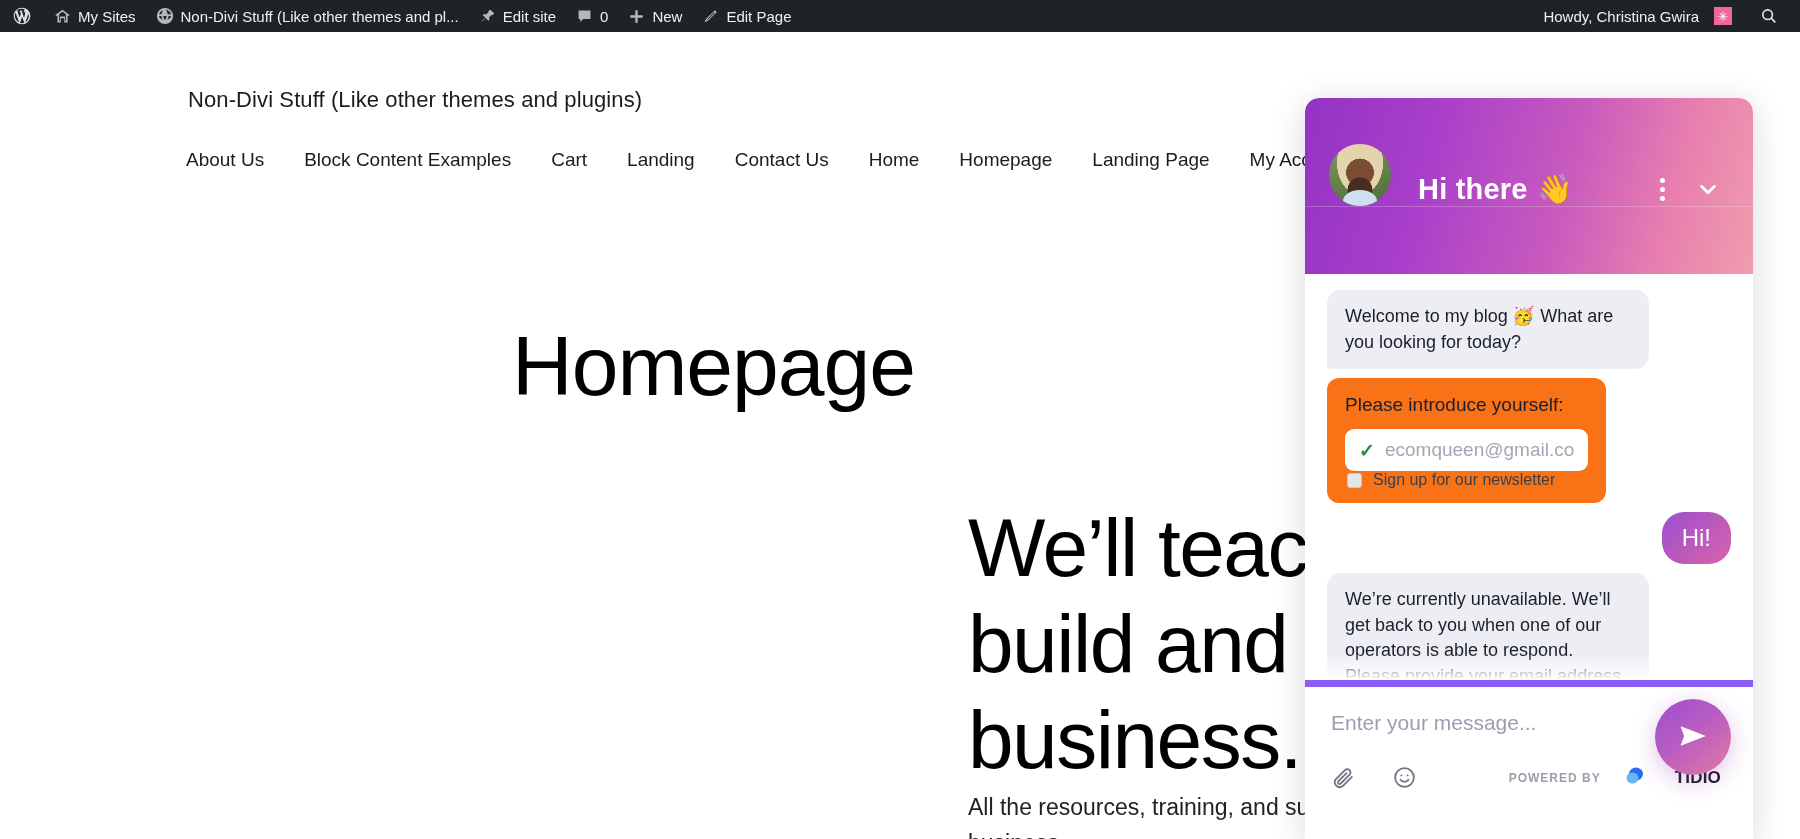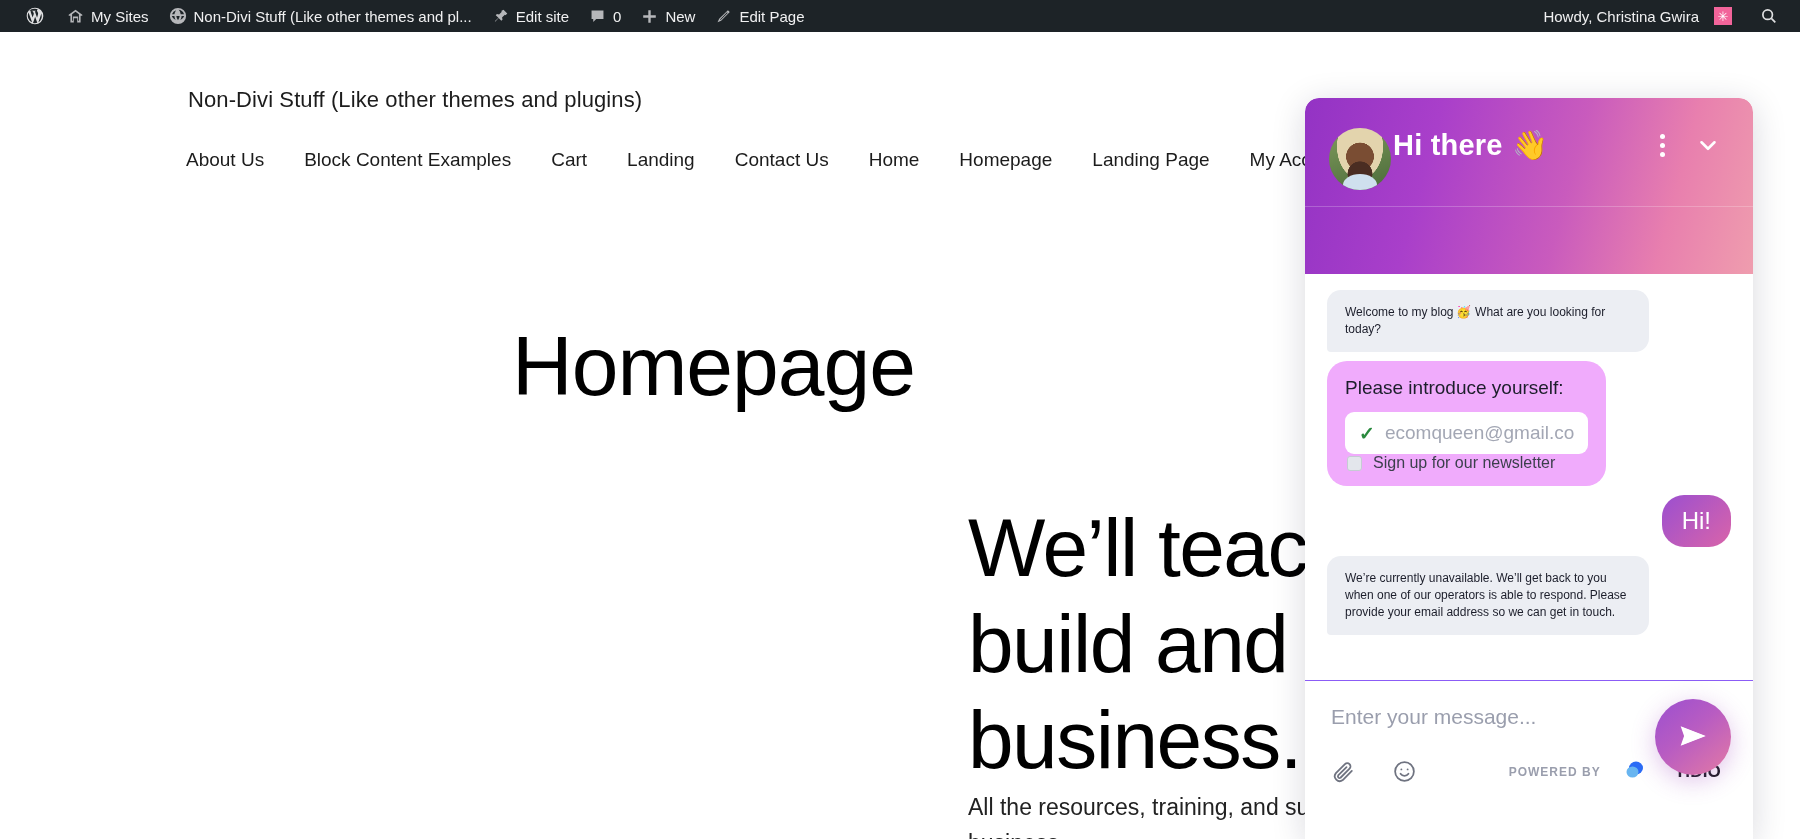--- a/index.html
+++ b/index.html
@@ -12,21 +12,20 @@
 
   
   #adminbar {
     position: absolute; top: 0; left: 0;
     width: 1800px; height: 32px;
     background: #1d2327;
     color: #f0f0f1;
     display: flex; align-items: flex-end;
     font-size: 15px;
     z-index: 50;
-    padding-left: 13px;
   }
   .ab-left { display: flex; align-items: center; height: 32px; }
   .ab-right { margin-left: auto; display: flex; align-items: center; height: 32px; padding-right: 10px; }
   .ab-item {
     display: flex; align-items: center; gap: 7px;
     height: 32px; padding: 0 10px;
     color: #f0f0f1; white-space: nowrap; cursor: default;
   }
   .ab-item:first-child { padding: 0 12px 0 12px; }
   .ab-ico { display: inline-flex; align-items: center; justify-content: center; opacity: .92; }
@@ -85,22 +84,22 @@
     z-index: 40;
   }
   .cw-header {
     position: relative;
     height: 176px;
     background: linear-gradient(105deg, #9333c4 0%, #a93fca 28%, #c95bbd 58%, #e87fae 80%, #ef9dae 100%);
     color: #fff;
     border-radius: 14px 14px 0 0;
   }
   .cw-header-top {
-    display: flex; align-items: flex-start;
-    padding: 30px 24px 0 24px; gap: 2px; height: 108px;
+    display: flex; align-items: flex-end;
+    padding: 30px 24px 0 24px; gap: 27px; height: 108px;
   }
   .cw-avatar {
     width: 62px; height: 62px; border-radius: 50%;
     flex: 0 0 62px;
     background:
       radial-gradient(circle at 50% 74%, #4a2d22 0 22%, transparent 23%),
       radial-gradient(circle at 50% 46%, #7a4d33 0 30%, transparent 31%),
       radial-gradient(ellipse at 50% 30%, #e3d4ad 0 52%, transparent 53%),
       linear-gradient(160deg, #7f9a5c, #4b6b3a);
     overflow: hidden; position: relative;
@@ -130,34 +129,34 @@
   .cw-body {
     position: absolute; top: 176px; left: 0; right: 0; bottom: 159px;
     background: #fff;
     padding: 16px 22px 0 22px;
     overflow: hidden;
   }
   .msg-row { display: flex; margin-bottom: 9px; }
   .msg-row.me { justify-content: flex-end; }
   .bubble-bot {
     background: #eceef3; color: #1c1e2b;
-    font-size: 12px; line-height: 1.42;
+    font-size: 18px; line-height: 1.42;
     padding: 14px 18px;
     border-radius: 14px 14px 14px 4px;
     max-width: 322px;
   }
   .bubble-me {
     background: linear-gradient(135deg, #9b4fd0, #d964a9);
     color: #fff; font-size: 24px;
     padding: 12px 20px;
     border-radius: 22px;
   }
   .form-card {
-    background: #f0abfc;
-    border-radius: 20px;
+    background: #f97316;
+    border-radius: 12px;
     padding: 16px 18px 14px 18px;
     max-width: 322px;
   }
   .form-label { font-size: 19px; color: #1c1e2b; margin-bottom: 13px; }
   .form-input {
     background: #fff; border-radius: 9px;
     height: 42px; display: flex; align-items: center; gap: 10px;
     padding: 0 14px;
   }
   .form-input .chk { color: #2a8a3e; font-size: 19px; font-weight: 700; line-height: 1; }
@@ -171,21 +170,21 @@
 
   .cw-fade {
     position: absolute; left: 0; right: 0; bottom: 159px; height: 26px;
     background: linear-gradient(to bottom, rgba(255,255,255,0), #fff);
     pointer-events: none;
   }
 
   .cw-footer {
     position: absolute; left: 0; right: 0; bottom: 0; height: 159px;
     background: #fff;
-    border-top: 1px solid #8b5cf6;
+    border-top: 7px solid #8b5cf6;
     padding: 24px 26px 0 26px;
   }
   .cw-input-placeholder { font-size: 21px; color: #9a9ead; }
   .cw-footer-row {
     display: flex; align-items: center; margin-top: 30px;
   }
   .cw-tool { margin-right: 36px; cursor: pointer; display: flex; color: #6f7380;}
   .cw-powered {
     margin-left: auto; display: flex; align-items: center; gap: 24px;
     margin-right: 6px;

